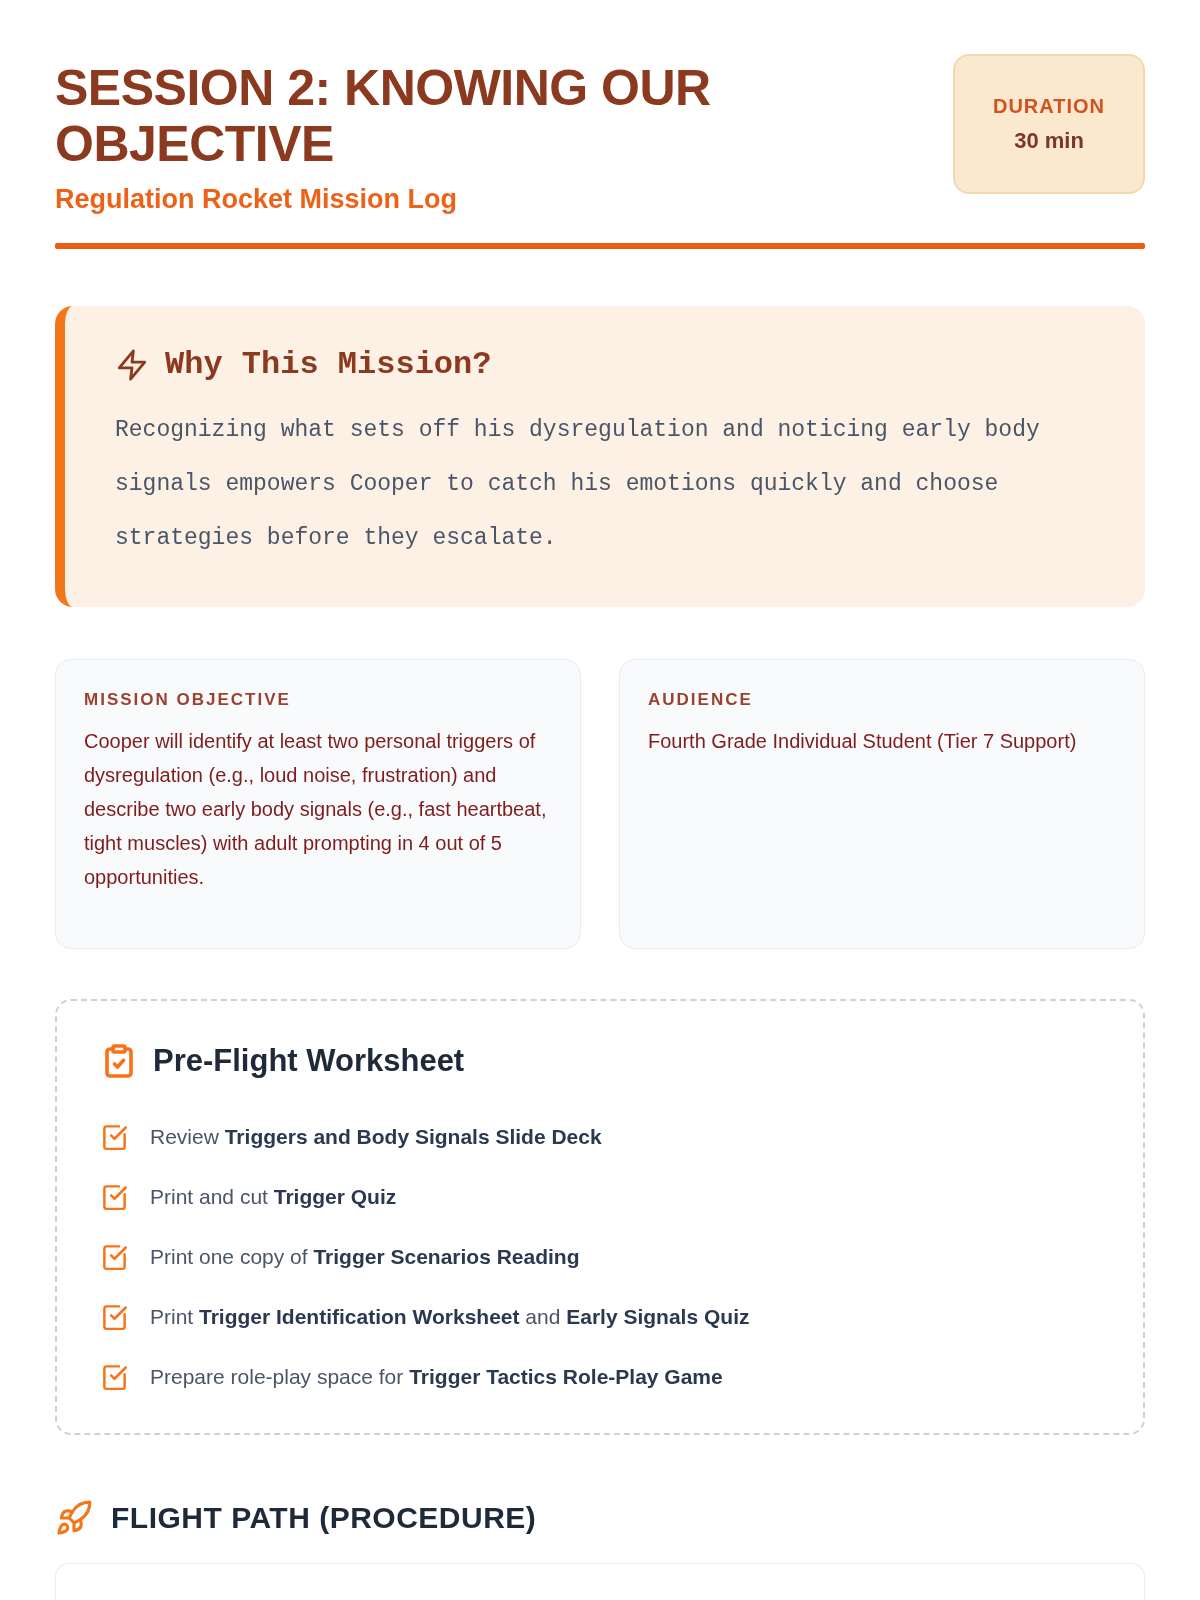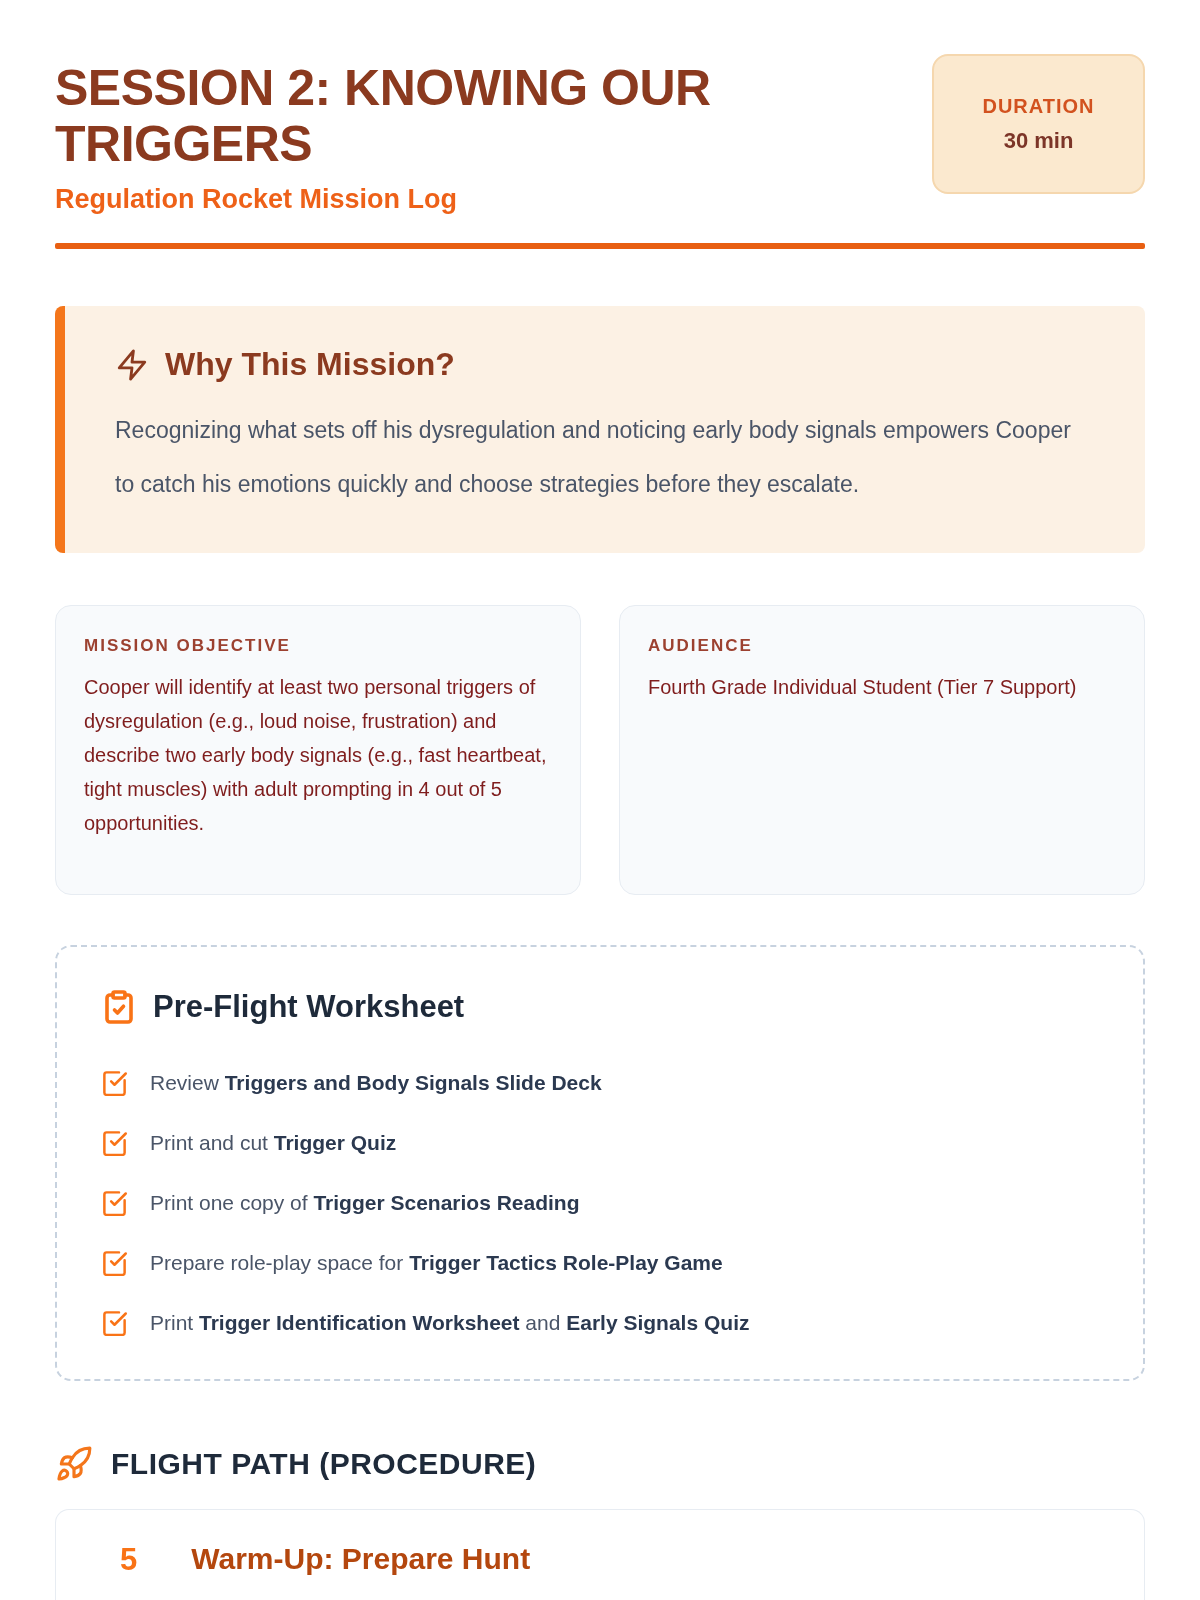--- a/index.html
+++ b/index.html
@@ -15,34 +15,35 @@
   .header { display: flex; justify-content: space-between; align-items: flex-start; }
   .header-left { max-width: 700px; }
   .page-title {
     font-size: 50px; line-height: 1.12; font-weight: 700;
     color: #8B3A1F; letter-spacing: -0.5px; max-width: 680px;
   }
   .page-subtitle {
     margin-top: 12px; font-size: 27px; font-weight: 600; color: #EE6118;
   }
   .duration-badge {
-    width: 213px; min-height: 140px; margin-top: -6px;
+    width: 192px; min-height: 140px; margin-top: -6px;
     background: #FBE9CF; border: 2px solid #F5D7AE; border-radius: 16px;
     display: flex; flex-direction: column; align-items: center; justify-content: center; gap: 10px;
   }
   .duration-label { font-size: 20px; font-weight: 700; letter-spacing: 1px; color: #D2521F; }
   .duration-value { font-size: 22px; font-weight: 700; color: #7C3528; }
 
   .divider { height: 6px; background: #E85F12; margin-top: 28px; border-radius: 2px; }
 
   
   .why-card {
     margin-top: 57px; background: #FCF1E4;
-    border-left: 10px solid #F4761B; border-radius: 8px;
+    border-left: 10px solid #F4761B; border-radius: 18px;
     padding: 40px 50px 42px 50px;
+    font-family: Liberation Mono, monospace;
   }
   .why-title-row { display: flex; align-items: center; gap: 16px; }
   .why-title { font-size: 32px; font-weight: 700; color: #8B3A1F; }
   .why-body { margin-top: 20px; font-size: 23px; line-height: 54px; color: #4A5568; max-width: 990px; }
 
   
   .info-grid { margin-top: 52px; display: grid; grid-template-columns: 1fr 1fr; gap: 38px; }
   .info-card {
     background: #F8FAFC; border: 1px solid #E7ECF2; border-radius: 16px;
     padding: 30px 28px; min-height: 290px;
@@ -75,21 +76,21 @@
 
   svg { display: block; }
 </style>
 </head>
 <body>
 
 <div class="page">
 
   <div class="header">
     <div class="header-left">
-      <h1 class="page-title">SESSION 2: KNOWING OUR TRIGGERS</h1>
+      <h1 class="page-title">SESSION 2: KNOWING OUR OBJECTIVE</h1>
       <div class="page-subtitle">Regulation Rocket Mission Log</div>
     </div>
     <div class="duration-badge">
       <div class="duration-label">DURATION</div>
       <div class="duration-value">30 min</div>
     </div>
   </div>
 
   <div class="divider"></div>
 
@@ -158,31 +159,31 @@
       <span><span>Print one copy of </span><span class="seg-bold">Trigger Scenarios Reading</span><span></span><span class="seg-bold"></span></span>
     </div>
 
     <div class="check-item">
       <span class="check-icon">
         <svg width="27" height="27" viewBox="0 0 24 24" fill="none" stroke="#F97316" stroke-width="2.2" stroke-linecap="round" stroke-linejoin="round">
           <polyline points="9 11 12 14 22 4"></polyline>
           <path d="M21 10v11a2 2 0 0 1-2 2H5a2 2 0 0 1-2-2V5a2 2 0 0 1 2-2h11"></path>
         </svg>
       </span>
+      <span><span>Print </span><span class="seg-bold">Trigger Identification Worksheet</span><span> and </span><span class="seg-bold">Early Signals Quiz</span></span>
+    </div>
+
+    <div class="check-item">
+      <span class="check-icon">
+        <svg width="27" height="27" viewBox="0 0 24 24" fill="none" stroke="#F97316" stroke-width="2.2" stroke-linecap="round" stroke-linejoin="round">
+          <polyline points="9 11 12 14 22 4"></polyline>
+          <path d="M21 10v11a2 2 0 0 1-2 2H5a2 2 0 0 1-2-2V5a2 2 0 0 1 2-2h11"></path>
+        </svg>
+      </span>
       <span><span>Prepare role-play space for </span><span class="seg-bold">Trigger Tactics Role-Play Game</span><span></span><span class="seg-bold"></span></span>
-    </div>
-
-    <div class="check-item">
-      <span class="check-icon">
-        <svg width="27" height="27" viewBox="0 0 24 24" fill="none" stroke="#F97316" stroke-width="2.2" stroke-linecap="round" stroke-linejoin="round">
-          <polyline points="9 11 12 14 22 4"></polyline>
-          <path d="M21 10v11a2 2 0 0 1-2 2H5a2 2 0 0 1-2-2V5a2 2 0 0 1 2-2h11"></path>
-        </svg>
-      </span>
-      <span><span>Print </span><span class="seg-bold">Trigger Identification Worksheet</span><span> and </span><span class="seg-bold">Early Signals Quiz</span></span>
     </div>
   </div>
 
   <div class="flight-heading">
     <span class="icon">
       <svg width="38" height="38" viewBox="0 0 24 24" fill="none" stroke="#F4761B" stroke-width="2" stroke-linecap="round" stroke-linejoin="round">
         <path d="M4.5 16.5c-1.5 1.26-2 5-2 5s3.74-.5 5-2c.71-.84.7-2.13-.09-2.91a2.18 2.18 0 0 0-2.91-.09z"></path>
         <path d="m12 15-3-3a22 22 0 0 1 2-3.95A12.88 12.88 0 0 1 22 2c0 2.72-.78 7.5-6 11a22.35 22.35 0 0 1-4 2z"></path>
         <path d="M9 12H4s.55-3.03 2-4c1.62-1.08 5 0 5 0"></path>
         <path d="M12 15v5s3.03-.55 4-2c1.08-1.62 0-5 0-5"></path>

